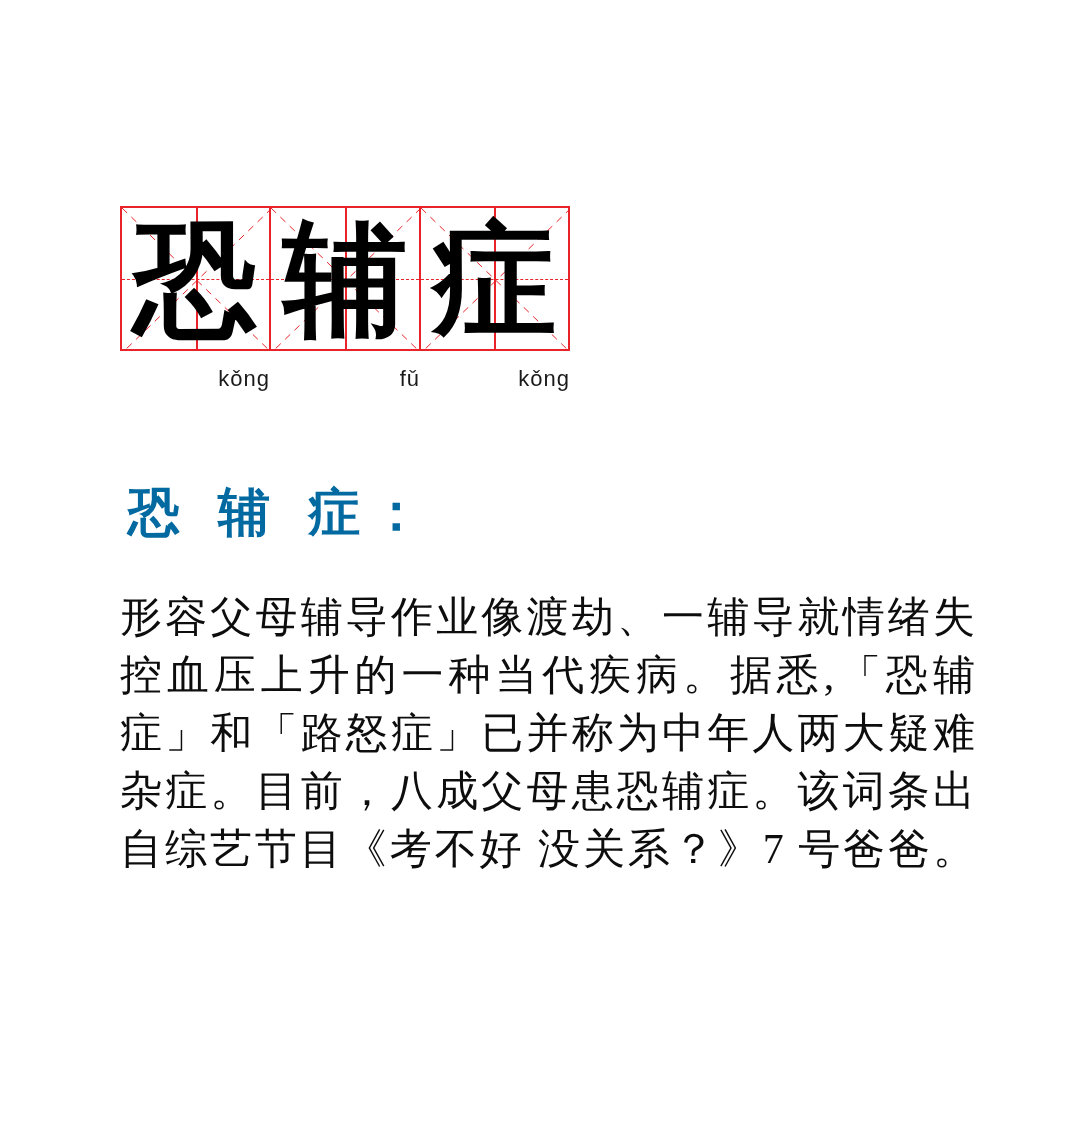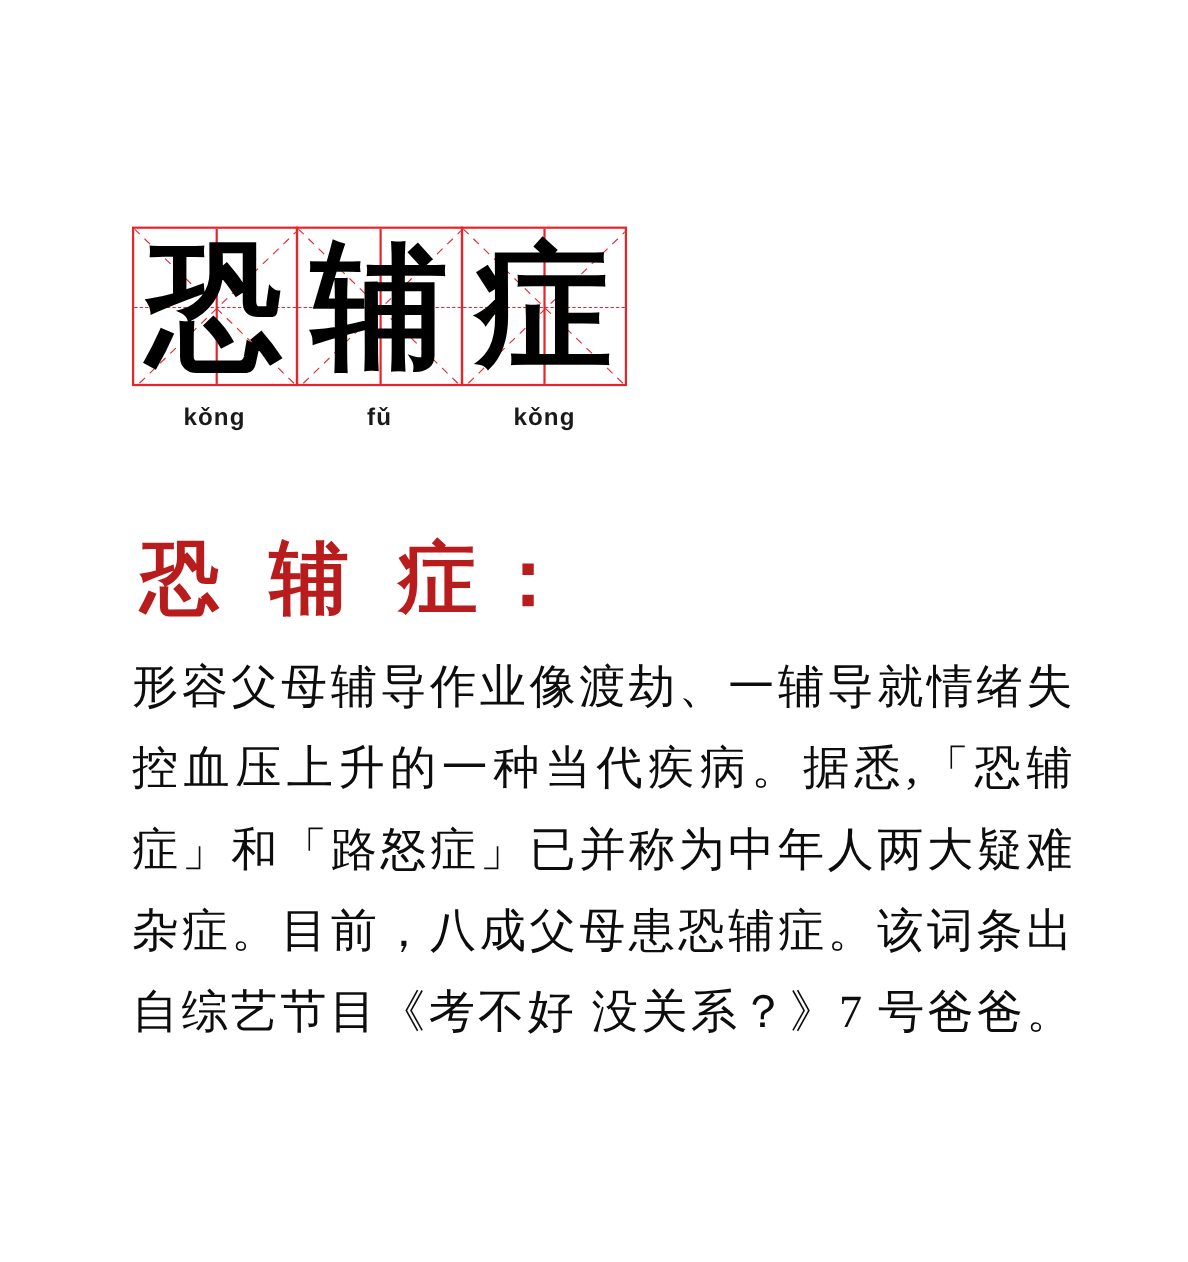--- a/index.html
+++ b/index.html
@@ -85,50 +85,50 @@
   
   .pinyin-row {
     position: absolute;
     left: 120px;
     top: 366px;
     width: 450px;
     display: flex;
   }
   .pinyin {
     flex: 1 1 150px;
-    text-align: center;
+    text-align: right;
     font-family: "Liberation Sans", "DejaVu Sans", sans-serif;
     font-size: 22px;
-    font-weight: 700;
+    font-weight: 400;
     letter-spacing: 1px;
     color: #1a1a1a;
   }
 
   
   .headline {
     position: absolute;
     left: 128px;
     top: 478px;
     font-family: "DejaVu Sans", "Liberation Sans", sans-serif;
     font-weight: 700;
-    font-size: 72px;
+    font-size: 52px;
     letter-spacing: 10px;
-    color: #b91c1c;
+    color: #0369a1;
     white-space: nowrap;
   }
 
   
   .definition {
     position: absolute;
     left: 120px;
     top: 588px;
     width: 856px;
     font-family: "Liberation Serif", "DejaVu Serif", serif;
     font-size: 42px;
-    line-height: 74px;
+    line-height: 58px;
     text-align: justify;
     text-align-last: justify;
     letter-spacing: 1px;
     color: #0d0d0d;
   }
 </style>
 </head>
 <body style="background: rgb(255, 255, 255);">
 
 <div class="page">

